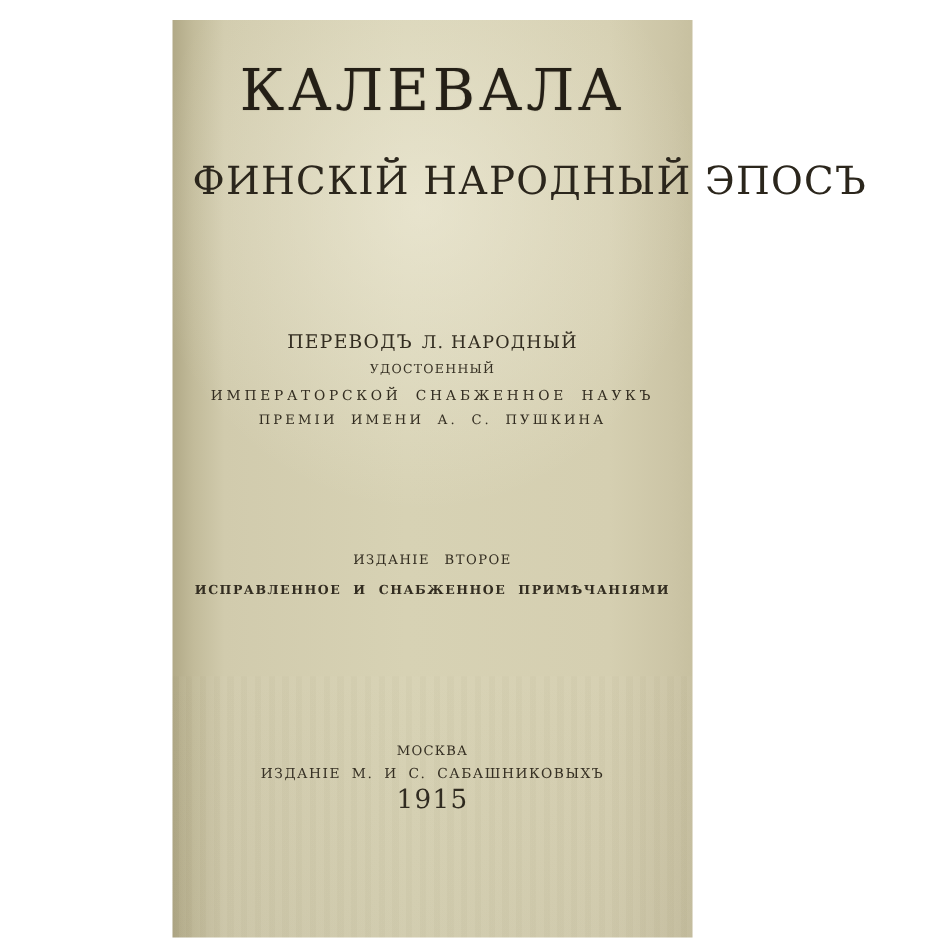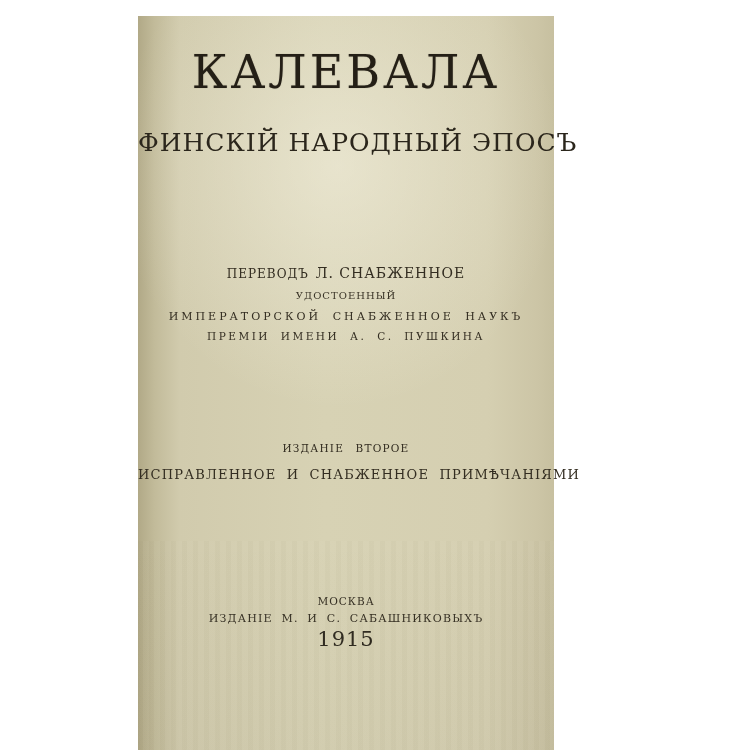--- a/index.html
+++ b/index.html
@@ -62,57 +62,58 @@
   }
   .title {
     top: 33px;
     font-size: 46px;
     letter-spacing: 3px;
     color: #241f16;
     text-shadow: 0 0 1px rgba(36,31,22,0.35);
   }
   .subtitle {
     top: 114px;
-    font-size: 25px;
+    font-size: 31px;
     letter-spacing: 1px;
     color: #2b261c;
+    padding-left: 16px;
   }
   .translator {
     top: 250px;
     font-size: 14px;
     letter-spacing: 1px;
     color: #332d21;
   }
   .translator .prefix {
-    font-size: 12px;
+    font-size: 15px;
     letter-spacing: 1px;
     margin-right: 7px;
   }
   .award-1 { top: 275px; font-size: 10px; letter-spacing: 1px;   color: #3a3427; }
   .award-2 { top: 295px; font-size: 11px;  letter-spacing: 3px;   word-spacing: 5px; color: #332d21; }
   .award-3 { top: 315px; font-size: 10.5px;letter-spacing: 2.5px; word-spacing: 5px; color: #332d21; }
   .edition-1 { top: 427px; font-size: 10.5px; letter-spacing: 1.2px; word-spacing: 7px; color: #332d21; }
-  .edition-2 { top: 452px; font-size: 13px; letter-spacing: 1.2px; word-spacing: 5px; color: #332d21; }
+  .edition-2 { top: 452px; font-size: 10px; letter-spacing: 1.2px; word-spacing: 5px; color: #332d21; font-weight: bold; }
   .city      { top: 580px; font-size: 10.5px; letter-spacing: 1px; color: #332d21; }
   .publisher { top: 597px; font-size: 11px;   letter-spacing: 1.2px; word-spacing: 4px; color: #332d21; }
   .year      { top: 613px; font-size: 21px;   letter-spacing: 1px; color: #2b261c; }
 </style>
 </head>
 <body>
 
 <div class="photo">
   <div class="page">
     <div class="content">
 
       <div class="line title">КАЛЕВАЛА</div>
 
       <div class="line subtitle">ФИНСКІЙ НАРОДНЫЙ ЭПОСЪ</div>
 
       <div class="line translator">
-        <span class="prefix">ПЕРЕВОДЪ</span><span>Л. СНАБЖЕННОЕ</span>
+        <span class="prefix">ПЕРЕВОДЪ</span><span>Л. НАРОДНЫЙ</span>
       </div>
 
       <div class="line award-1">УДОСТОЕННЫЙ</div>
 
       <div class="line award-2">ИМПЕРАТОРСКОЙ СНАБЖЕННОЕ НАУКЪ</div>
 
       <div class="line edition-1">ИЗДАНІЕ ВТОРОЕ</div>
 
       <div class="line award-3">ПРЕМІИ ИМЕНИ А. С. ПУШКИНА</div>
 

